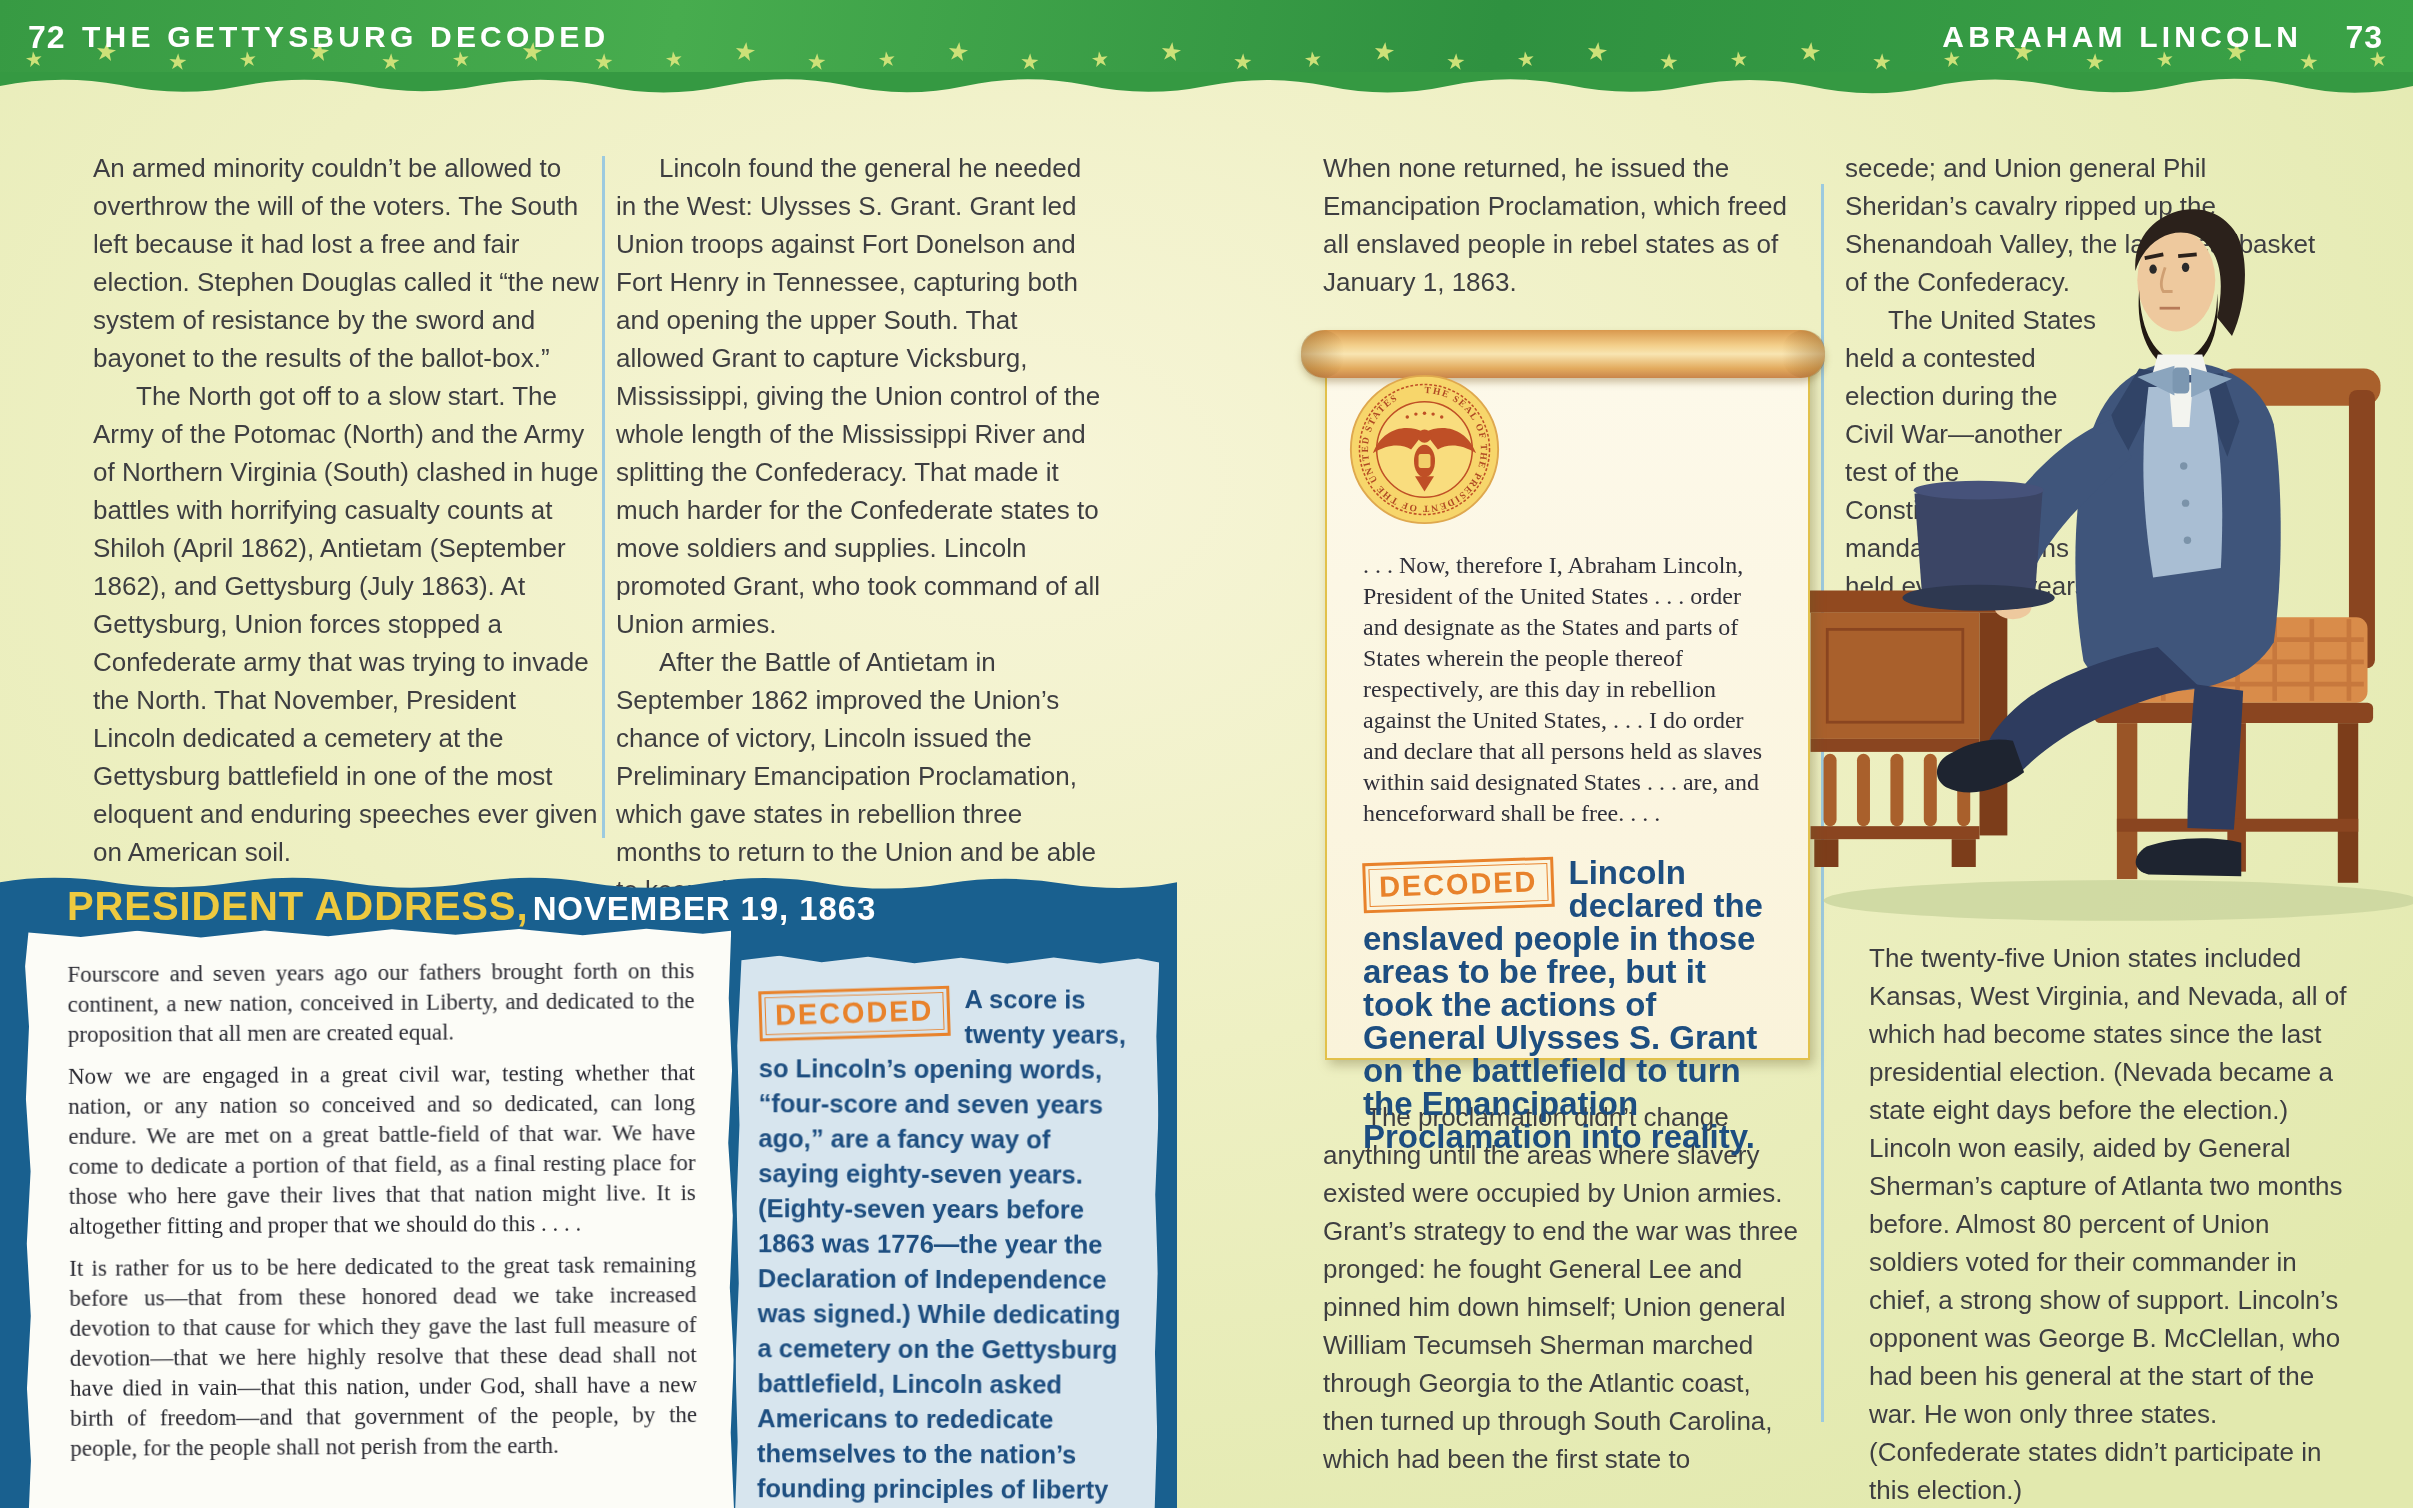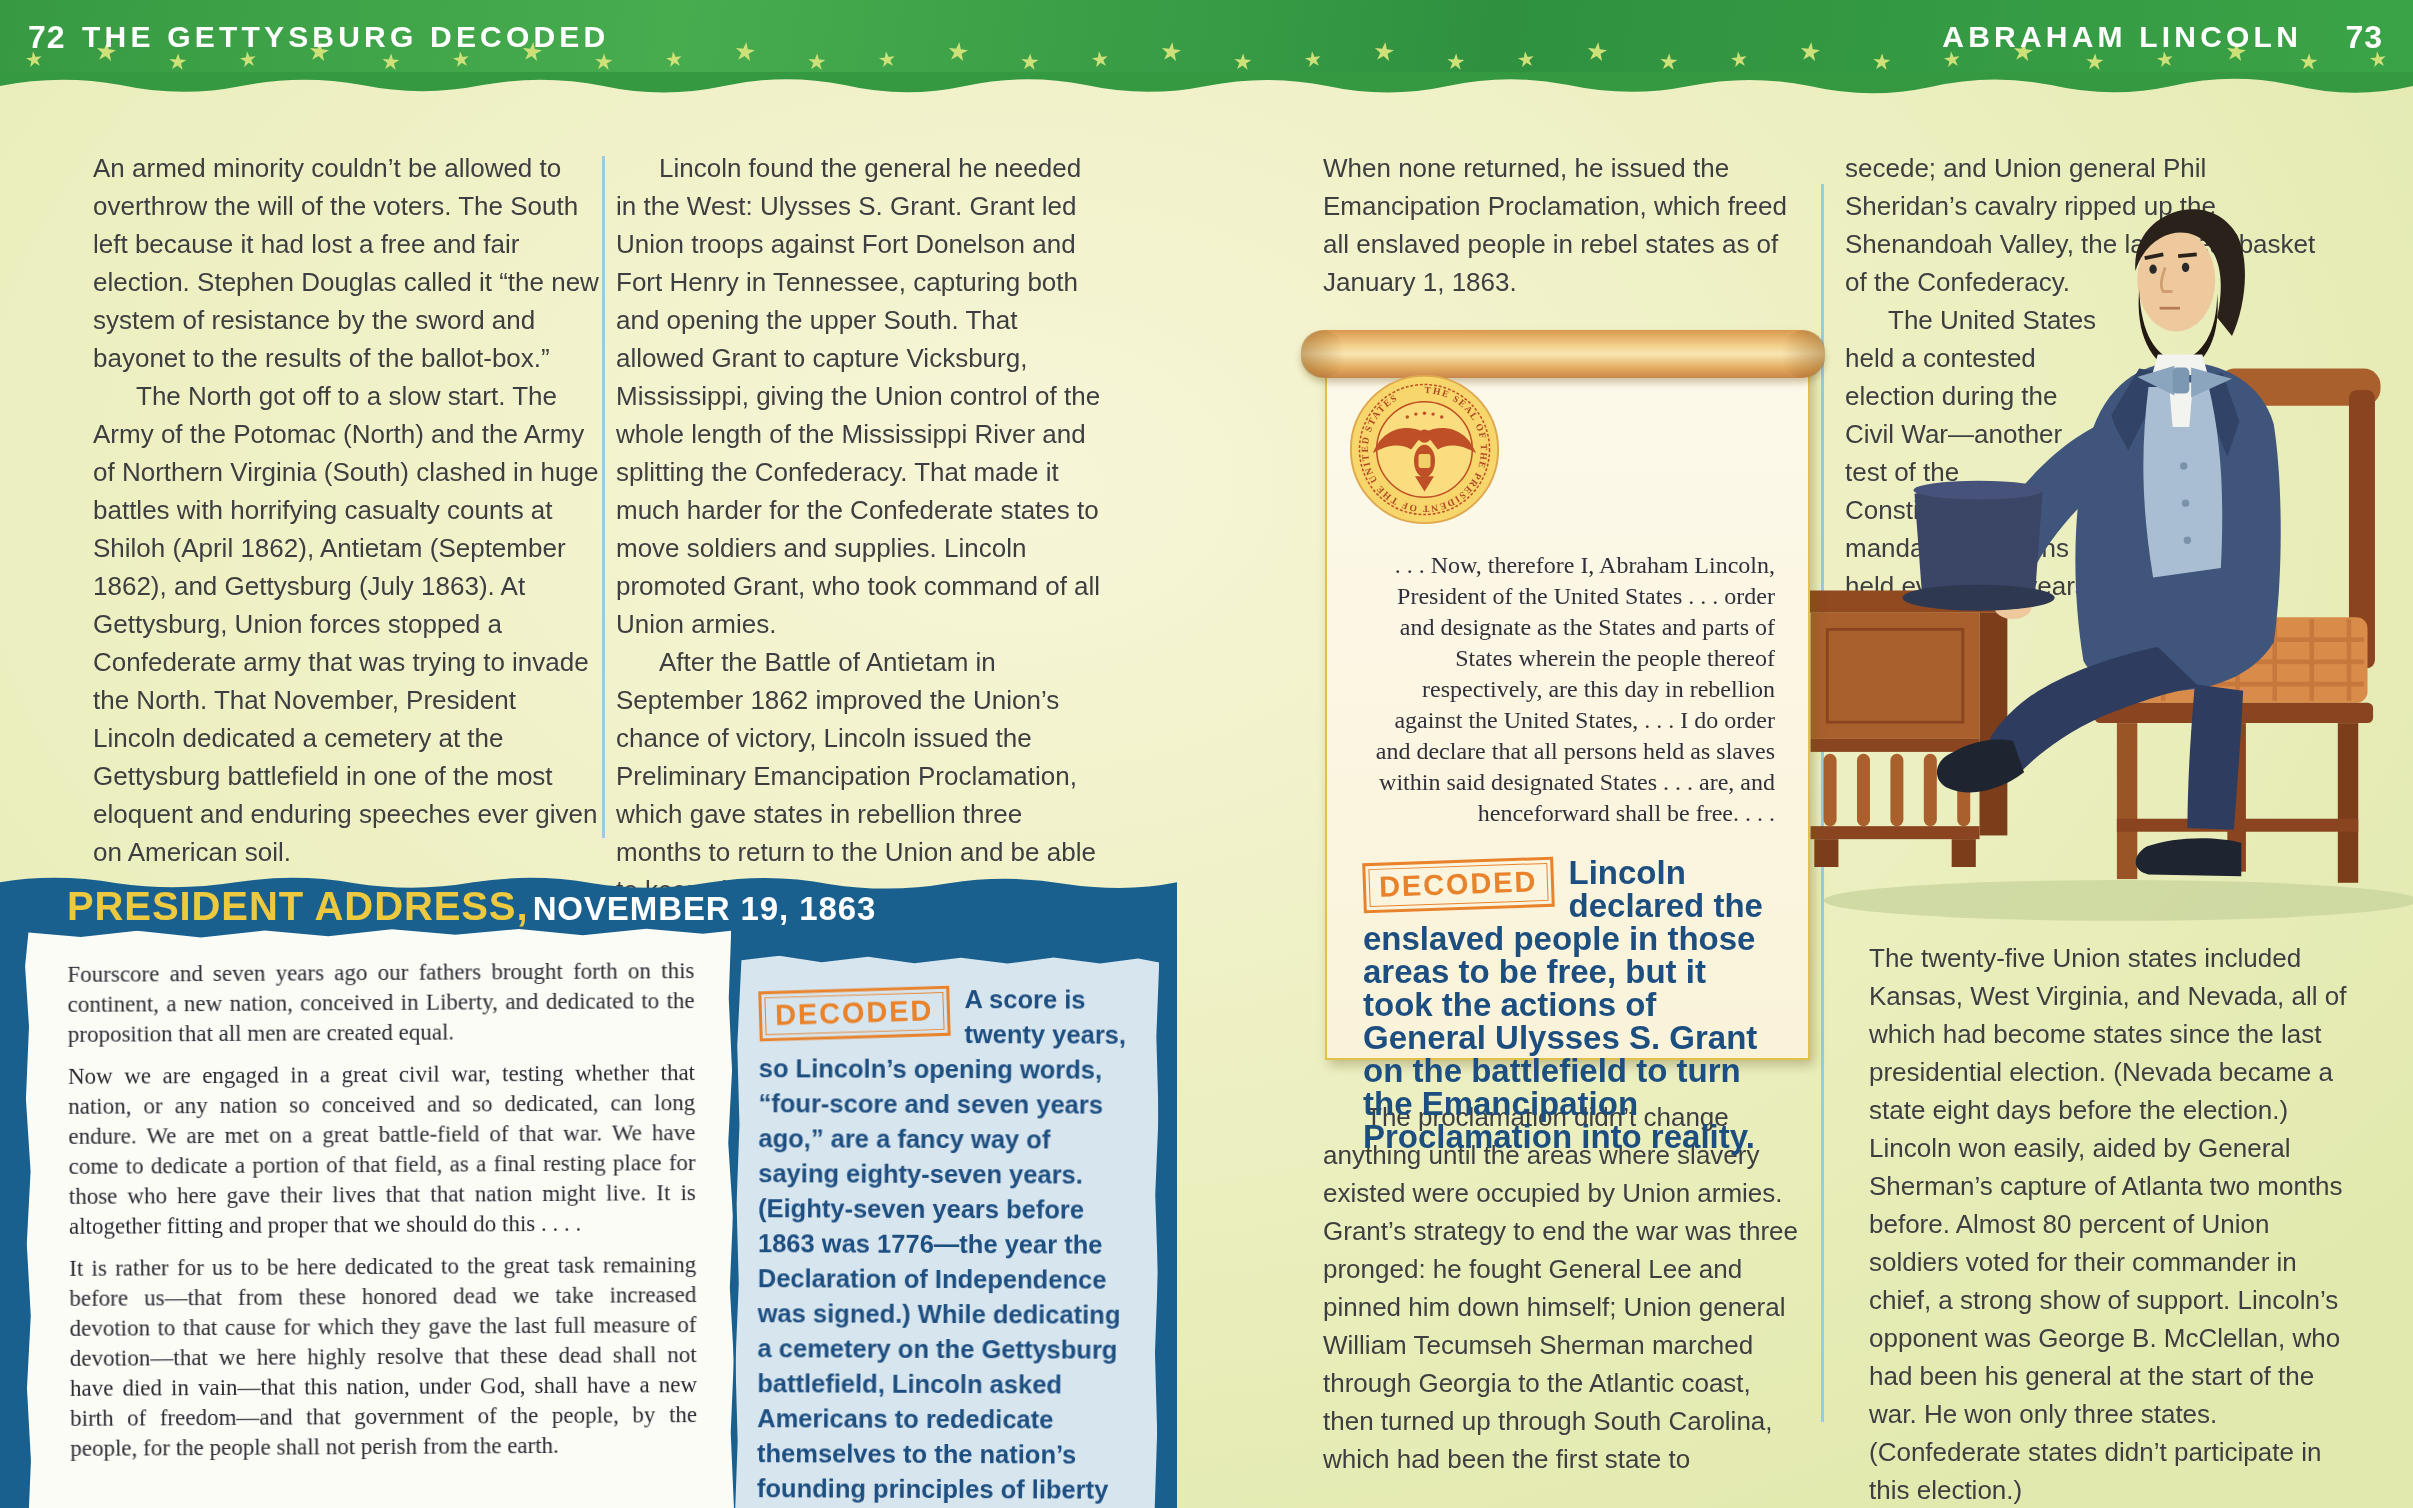--- a/index.html
+++ b/index.html
@@ -57,21 +57,21 @@
   .roller::before,.roller::after{content:"";position:absolute;top:0;width:43px;height:48px;border-radius:24px;}
   .roller::before{left:0;background:linear-gradient(90deg,rgba(140,90,30,.45),rgba(140,90,30,0));}
   .roller::after{right:0;background:linear-gradient(-90deg,rgba(140,90,30,.45),rgba(140,90,30,0));}
   .scrollpaper{position:absolute;left:1325px;top:355px;width:485px;height:705px;z-index:4;
     background:linear-gradient(180deg,#fdf9ea 0%,#faf3da 100%);
     border-left:2.8px solid #e2c14b;border-right:2.8px solid #e2c14b;border-bottom:2.8px solid #e2c14b;
     box-sizing:border-box;filter:drop-shadow(4.6px 5.6px 5.6px rgba(100,90,40,.35));}
   .proc-title{position:absolute;left:1511px;top:399px;font-weight:bold;color:#2a72ae;font-size:38px;line-height:45px;letter-spacing:0.9px;z-index:6;}
   .proc-date{font-size:31px;color:#e97131;margin-top:9.3px;letter-spacing:0.9px;}
   .proc-body{position:absolute;left:1363px;top:550px;width:412px;z-index:6;
-    font-family:"Liberation Serif","DejaVu Serif",serif;font-size:24px;line-height:31px;color:#30303a;text-align:right;}
+    font-family:"Liberation Serif","DejaVu Serif",serif;font-size:24px;line-height:31px;color:#30303a;}
   .proc-dec{position:absolute;left:1363px;top:856px;width:416px;z-index:6;}
   .proc-dec .decoded-text{font-size:33px;line-height:33px;}
   .seal{position:absolute;left:1348px;top:373px;width:153px;height:153px;z-index:6;}
 
   .lincoln{position:absolute;left:1805px;top:178px;width:608px;height:757px;z-index:2;pointer-events:none;}
 </style>
 </head>
 <body>
 
 <div id="page">

